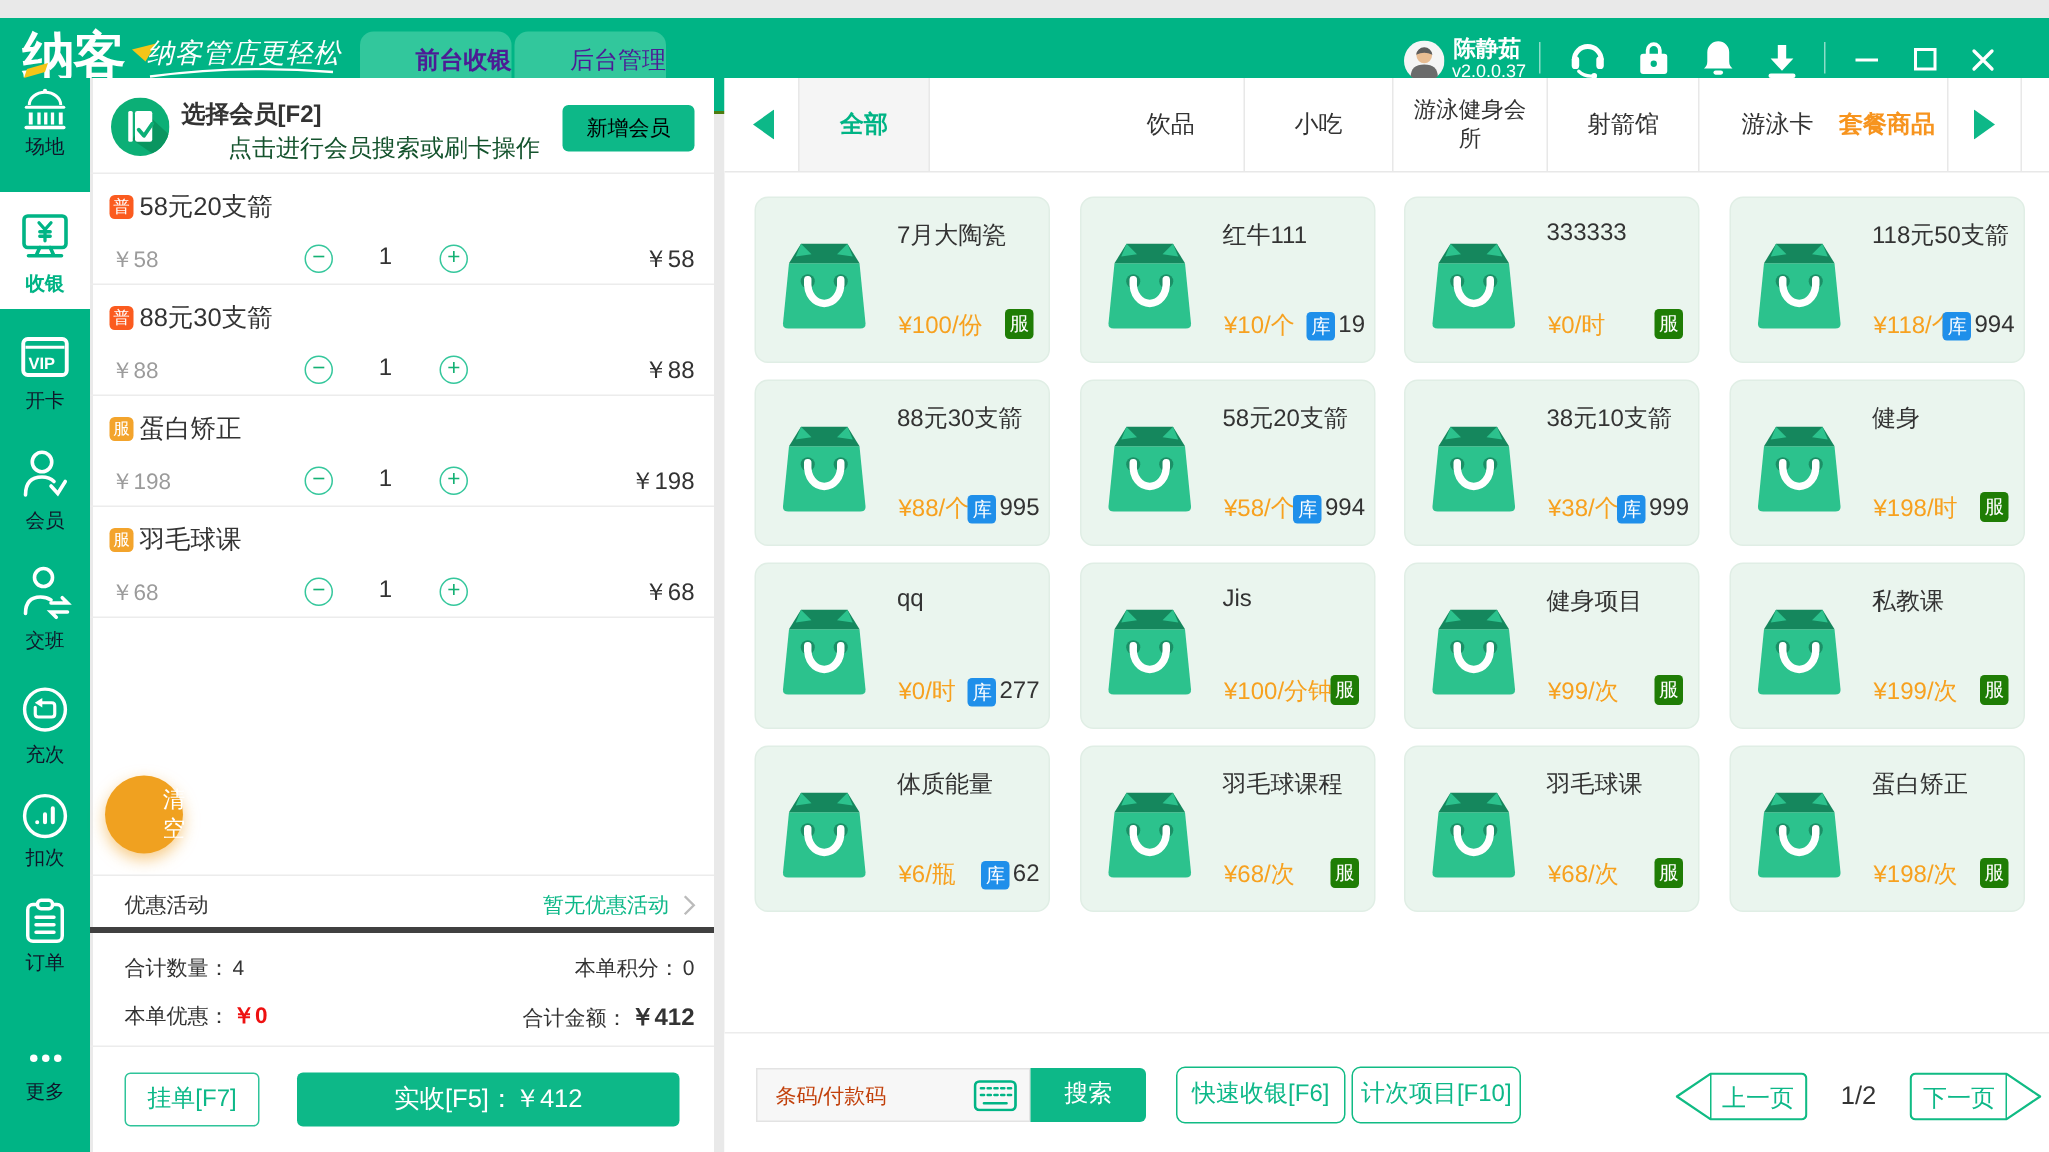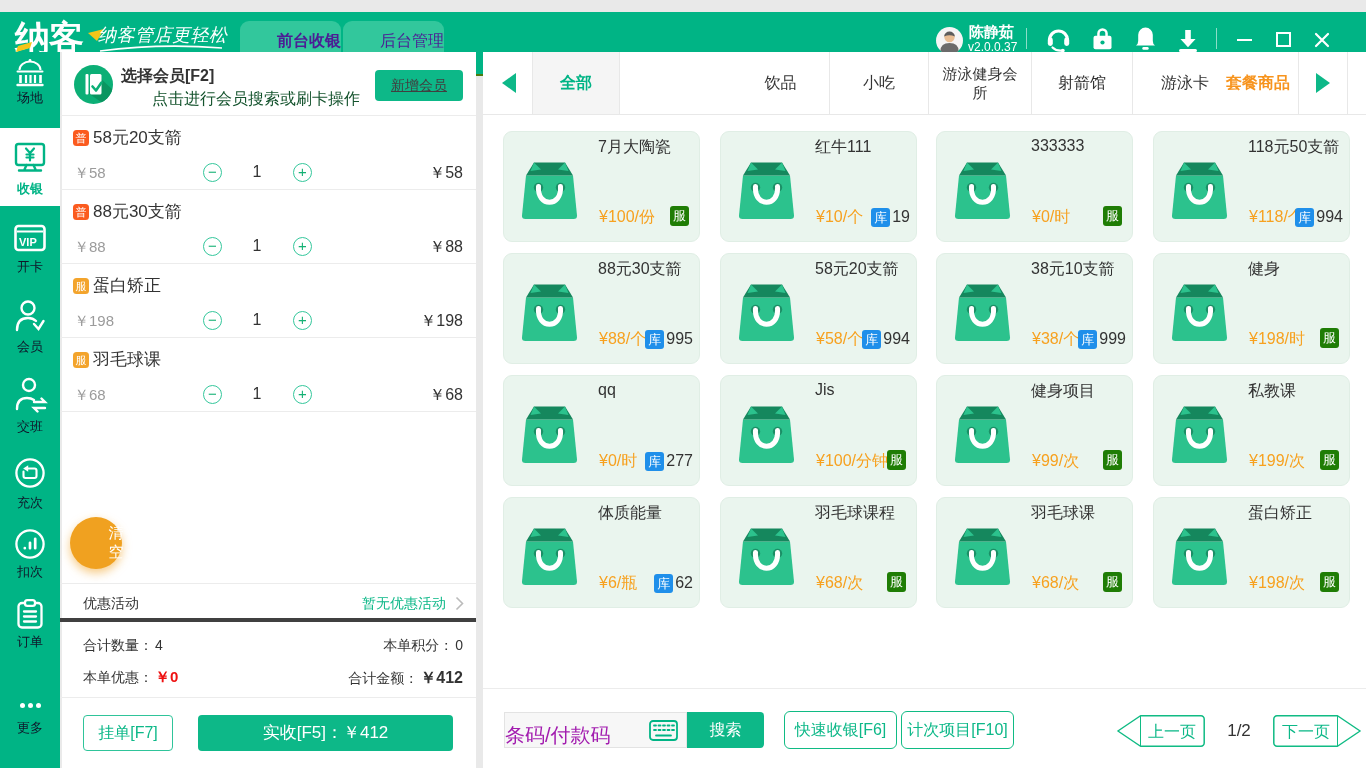--- a/index.html
+++ b/index.html
@@ -20,21 +20,21 @@
 .tb-ver { position:absolute; left:968px; top:28px; color:#fff; font-size:12px; }
 .tb-div { position:absolute; top:16px; width:1px; height:21px; background:rgba(255,255,255,.55); }
 .winbtn { position:absolute; color:#fff; }
 
 .sb-item { position:absolute; left:0; width:60px; text-align:center; color:#0f172a; font-size:13px; }
 .sb-active { position:absolute; left:0; top:76px; width:60px; height:78px; background:#fff; }
 
 #lp-head { position:absolute; left:0; top:0; width:416px; height:64px; border-bottom:1px solid #ececec; }
 #lp-head .tit { position:absolute; left:61px; top:14px; font-size:16px; font-weight:bold; color:#333; }
 #lp-head .sub { position:absolute; left:61px; top:37px; font-size:16px; color:#14532d;margin-left:31px; }
-#lp-head .addbtn { position:absolute; left:315px; top:18px; width:88px; height:31px; background:#0db888; border-radius:4px; color:#404040; font-size:14px; text-align:center; line-height:31px;text-decoration:underline; }
+#lp-head .addbtn { position:absolute; left:315px; top:18px; width:88px; height:31px; background:#0db888; border-radius:4px; color:#000000; font-size:14px; text-align:center; line-height:31px; }
 .crow { position:absolute; left:0; width:416px; height:74px; border-bottom:1px solid #ececec; }
 .crow .bdg { position:absolute; left:13px; top:14px; width:16px; height:16px; border-radius:3.5px; color:#fff; font-size:11px; text-align:center; line-height:16px; }
 .bdg-pu { background:#fb5b1f; }
 .bdg-fu { background:#f3a42c; }
 .crow .nm { position:absolute; left:33px; top:10px; font-size:17px; color:#333; }
 .crow .pr { position:absolute; left:14px; top:48px; font-size:15px; color:#9b9b9b; }
 .crow .tot { position:absolute; right:13px; top:47px; font-size:16px; color:#333; }
 .qbtn { position:absolute; top:47px; width:19px; height:19px; border:1px solid #35c79c; border-radius:50%; color:#14b174; text-align:center; line-height:16px; font-size:15px; }
 .crow .qty { position:absolute; left:182px; top:47px; width:30px; text-align:center; font-size:16px; color:#333; }
 #qingkong { position:absolute; left:10px; top:465px; width:52px; height:52px; border-radius:50%; background:#f0a120; color:#fff; font-size:15px; display:flex; align-items:center; justify-content:center; box-shadow:0 4px 10px rgba(240,161,32,.55);padding-left:40px; }
@@ -47,30 +47,30 @@
 .sumrow .rv { position:absolute; right:13px; }
 #lp-btns { position:absolute; left:0; top:645px; width:416px; height:71px; border-top:1px solid #ececec; }
 #btn-guadan { position:absolute; left:23px; top:17px; width:90px; height:36px; border:1px solid #2fc49a; border-radius:4px; color:#0db888; font-size:16px; text-align:center; line-height:34px; background:#fff; }
 #btn-shishou { position:absolute; left:138px; top:17px; width:255px; height:36px; background:#0db888; border-radius:4px; color:#fff; font-size:17px; text-align:center; line-height:36px; }
 
 #tabstrip { position:absolute; left:0; top:0; width:883px; height:63px; border-bottom:1px solid #e8e8e8; background:#fff; }
 .tcell { position:absolute; top:0; height:62px; border-right:1px solid #e8e8e8; display:flex; align-items:center; justify-content:center; font-size:16px; color:#333; text-align:center; }
 .tact { background:#f5f5f5; color:#00b485; font-weight:bold; border-left:1px solid #e8e8e8; }
 
 .card { position:absolute; width:197px; height:111px; background:#eaf5ee; border:1px solid #e0eee5; border-radius:9px; }
-.card .nm { position:absolute; left:94px; top:5px; font-size:16px; color:#333; }
+.card .nm { position:absolute; left:94px; top:15px; font-size:16px; color:#333; }
 .card .pr { position:absolute; left:95px; bottom:13px; font-size:16px; color:#f7a11f; }
 .card .fu { position:absolute; right:10px; bottom:15px; width:19px; height:20px; background:#1f7d05; border-radius:3px; color:#fff; font-size:13px; text-align:center; line-height:20px; }
 .card .ku { position:absolute; right:6px; bottom:14px; height:20px; font-size:16px; color:#333; display:flex; align-items:center; }
 .card .ku .kb { display:inline-block; width:19px; height:19px; background:#1f8fea; border-radius:3px; color:#fff; font-size:13px; text-align:center; line-height:19px; margin-right:2px; }
 .bagsvg { position:absolute; left:17px; top:27px; }
 
 #rp-bottom { position:absolute; left:0; top:636px; width:883px; height:80px; border-top:1px solid #ececec; background:#fff; }
 #bb-input { position:absolute; left:21px; top:23px; width:183px; height:36px; border:1px solid #e3e3e3; background:#f7f7f7; }
-#bb-input .ph { position:absolute; left:0; top:9px; font-size:20px; color:#a21caf; }
+#bb-input .ph { position:absolute; left:12px; top:9px; font-size:14px; color:#c2410c; }
 #bb-search { position:absolute; left:204px; top:23px; width:77px; height:36px; background:#0db888; border-radius:0 4px 4px 0; color:#fff; font-size:16px; text-align:center; line-height:36px; }
 .bb-btn { position:absolute; top:22px; width:113px; height:38px; border:1px solid #10bb84; border-radius:6px; color:#0db888; font-size:16px; text-align:center; line-height:36px; background:#fff; }
 #pg-num { position:absolute; left:744px; top:26px; width:24px; text-align:center; font-size:17px; color:#333; line-height:32px; }
 </style>
 </head>
 <body>
 <div id="topbar">
   <div id="logo">纳客</div>
   <svg class="abs" style="left:14px;top:0" width="220" height="50">
     <polygon points="4,34 18,30 16,36 2,40" fill="#f5c518"></polygon>

